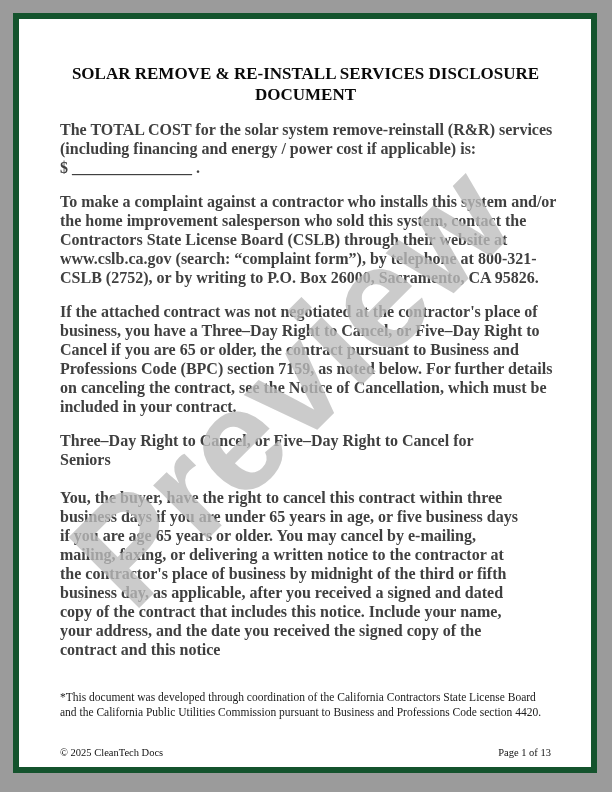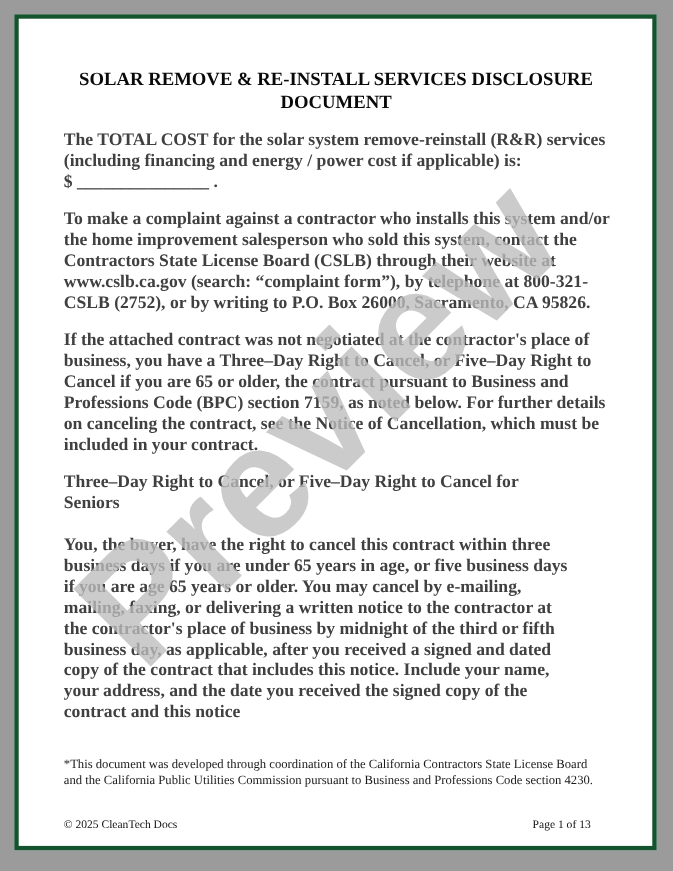--- a/index.html
+++ b/index.html
@@ -14,21 +14,21 @@
     overflow: hidden;
     font-family: "Liberation Serif", serif;
   }
   .page {
     position: absolute;
     left: 13px;
     top: 13px;
     right: 15px;
     bottom: 19px;
     background: #ffffff;
-    border: 4px solid #14532d;
+    border: 6px solid #14532d;
     box-sizing: border-box;
     overflow: hidden;
   }
   .content {
     position: relative;
     padding: 44px 40px 0 41px;
     z-index: 1;
   }
   .doc-title {
     font: bold 17px/21px "Liberation Serif", serif;
@@ -54,21 +54,21 @@
     right: 30px;
     top: 671px;
     font: normal 11.5px/15px "Liberation Serif", serif;
     color: #1a1a1a;
     white-space: pre;
     z-index: 1;
   }
   .footer {
     position: absolute;
     left: 41px;
-    right: 56px;
+    right: 40px;
     top: 727px;
     display: flex;
     align-items: baseline;
     font: normal 10.5px/13px "Liberation Serif", serif;
     color: #111111;
     z-index: 1;
   }
   .footer .left  { flex: 1 1 0; text-align: left; }
   .footer .center{ flex: 0 0 auto; text-align: left; }
   .footer .right { flex: 1 1 0; text-align: right; }
@@ -121,21 +121,21 @@
 mailing, faxing, or delivering a written notice to the contractor at
 the contractor's place of business by midnight of the third or fifth
 business day, as applicable, after you received a signed and dated
 copy of the contract that includes this notice. Include your name,
 your address, and the date you received the signed copy of the
 contract and this notice</div>
 
   </div>
 
   <div class="footnote">*This document was developed through coordination of the California Contractors State License Board
-and the California Public Utilities Commission pursuant to Business and Professions Code section 4230.</div>
+and the California Public Utilities Commission pursuant to Business and Professions Code section 4420.</div>
 
   <div class="footer">
     <div class="left">© 2025 CleanTech Docs</div>
     <div class="center">Page 1 of 13</div>
   </div>
 
   <div class="watermark">Preview</div>
 
 </div>
 

